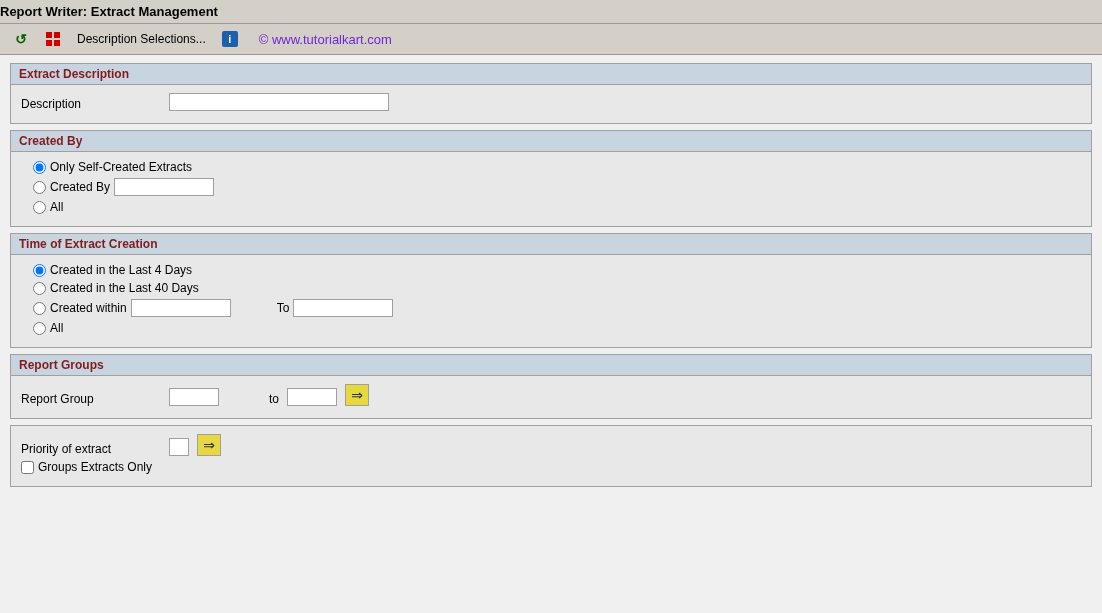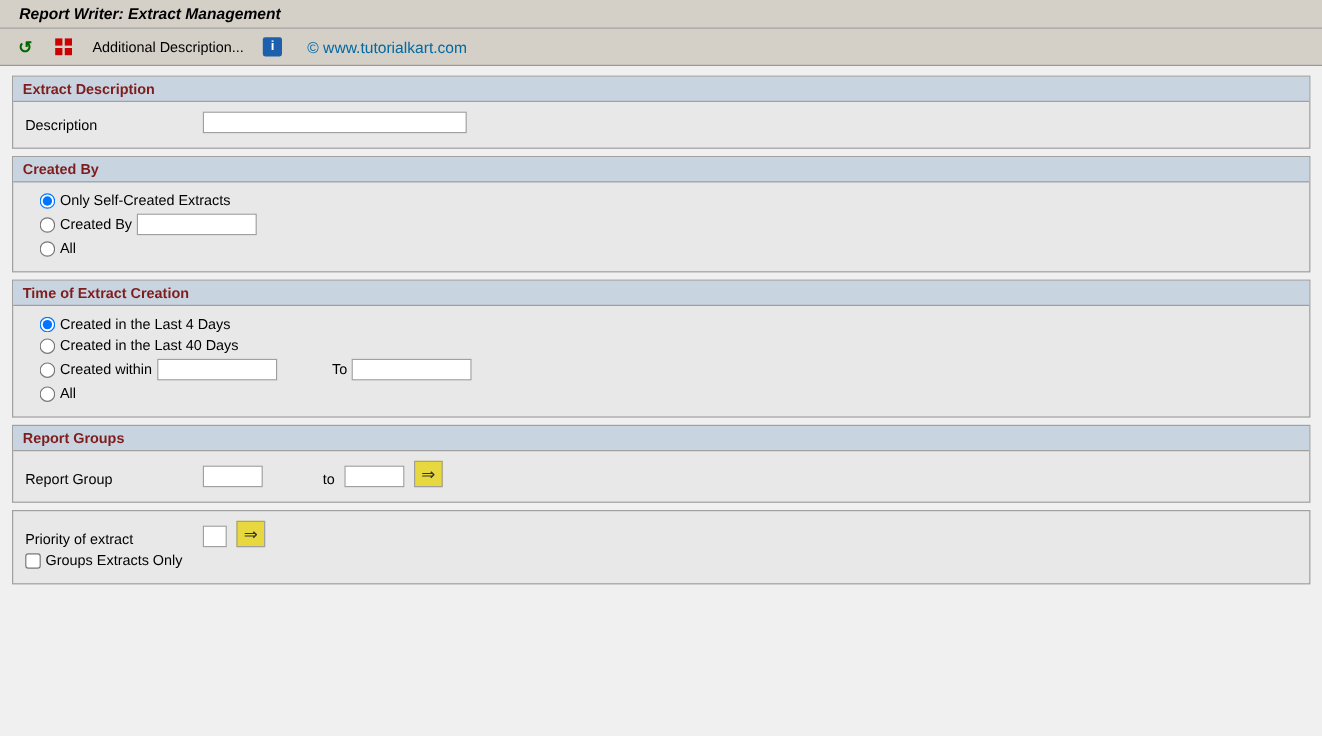--- a/index.html
+++ b/index.html
@@ -9,24 +9,23 @@
       background: #f0f0f0;
       color: #000;
     }
     .window {
       width: 1102px;
       min-height: 613px;
       background: #f0f0f0;
     }
     .title-bar {
       background: #d4d0c8;
-      padding: 4px 16px;
+      padding: 4px 0;
       font-weight: bold;
       font-size: 13px;
-      font-style: italic;
       border-bottom: 1px solid #999;
     }
     .toolbar {
       background: #d4d0c8;
       padding: 4px 8px;
       display: flex;
       align-items: center;
       gap: 6px;
       border-bottom: 1px solid #999;
     }
@@ -58,21 +57,21 @@
       background: #1c5fad;
       color: white;
       font-weight: bold;
       font-size: 11px;
       display: inline-flex;
       align-items: center;
       justify-content: center;
       border-radius: 2px;
     }
     .watermark {
-      color: #0369a1;
+      color: #6d28d9;
       font-size: 13px;
       margin-left: 10px;
     }
     .content-area {
       padding: 8px 10px;
     }
     .section {
       background: #e8e8e8;
       border: 1px solid #a0a0a0;
       margin-bottom: 6px;
@@ -173,21 +172,21 @@
         <svg width="16" height="16" viewBox="0 0 16 16">
           <rect x="1" y="1" width="6" height="6" fill="#cc0000"></rect>
           <rect x="9" y="1" width="6" height="6" fill="#cc0000"></rect>
           <rect x="1" y="9" width="6" height="6" fill="#cc0000"></rect>
           <rect x="9" y="9" width="6" height="6" fill="#cc0000"></rect>
         </svg>
       </span>
     </div>
 
     <div class="toolbar-btn">
-      <span>Additional Description...</span>
+      <span>Description Selections...</span>
     </div>
 
     <div class="toolbar-btn">
       <span class="info-icon">i</span>
     </div>
 
     <span class="watermark">© www.tutorialkart.com</span>
   </div>
 
   <div class="content-area">

